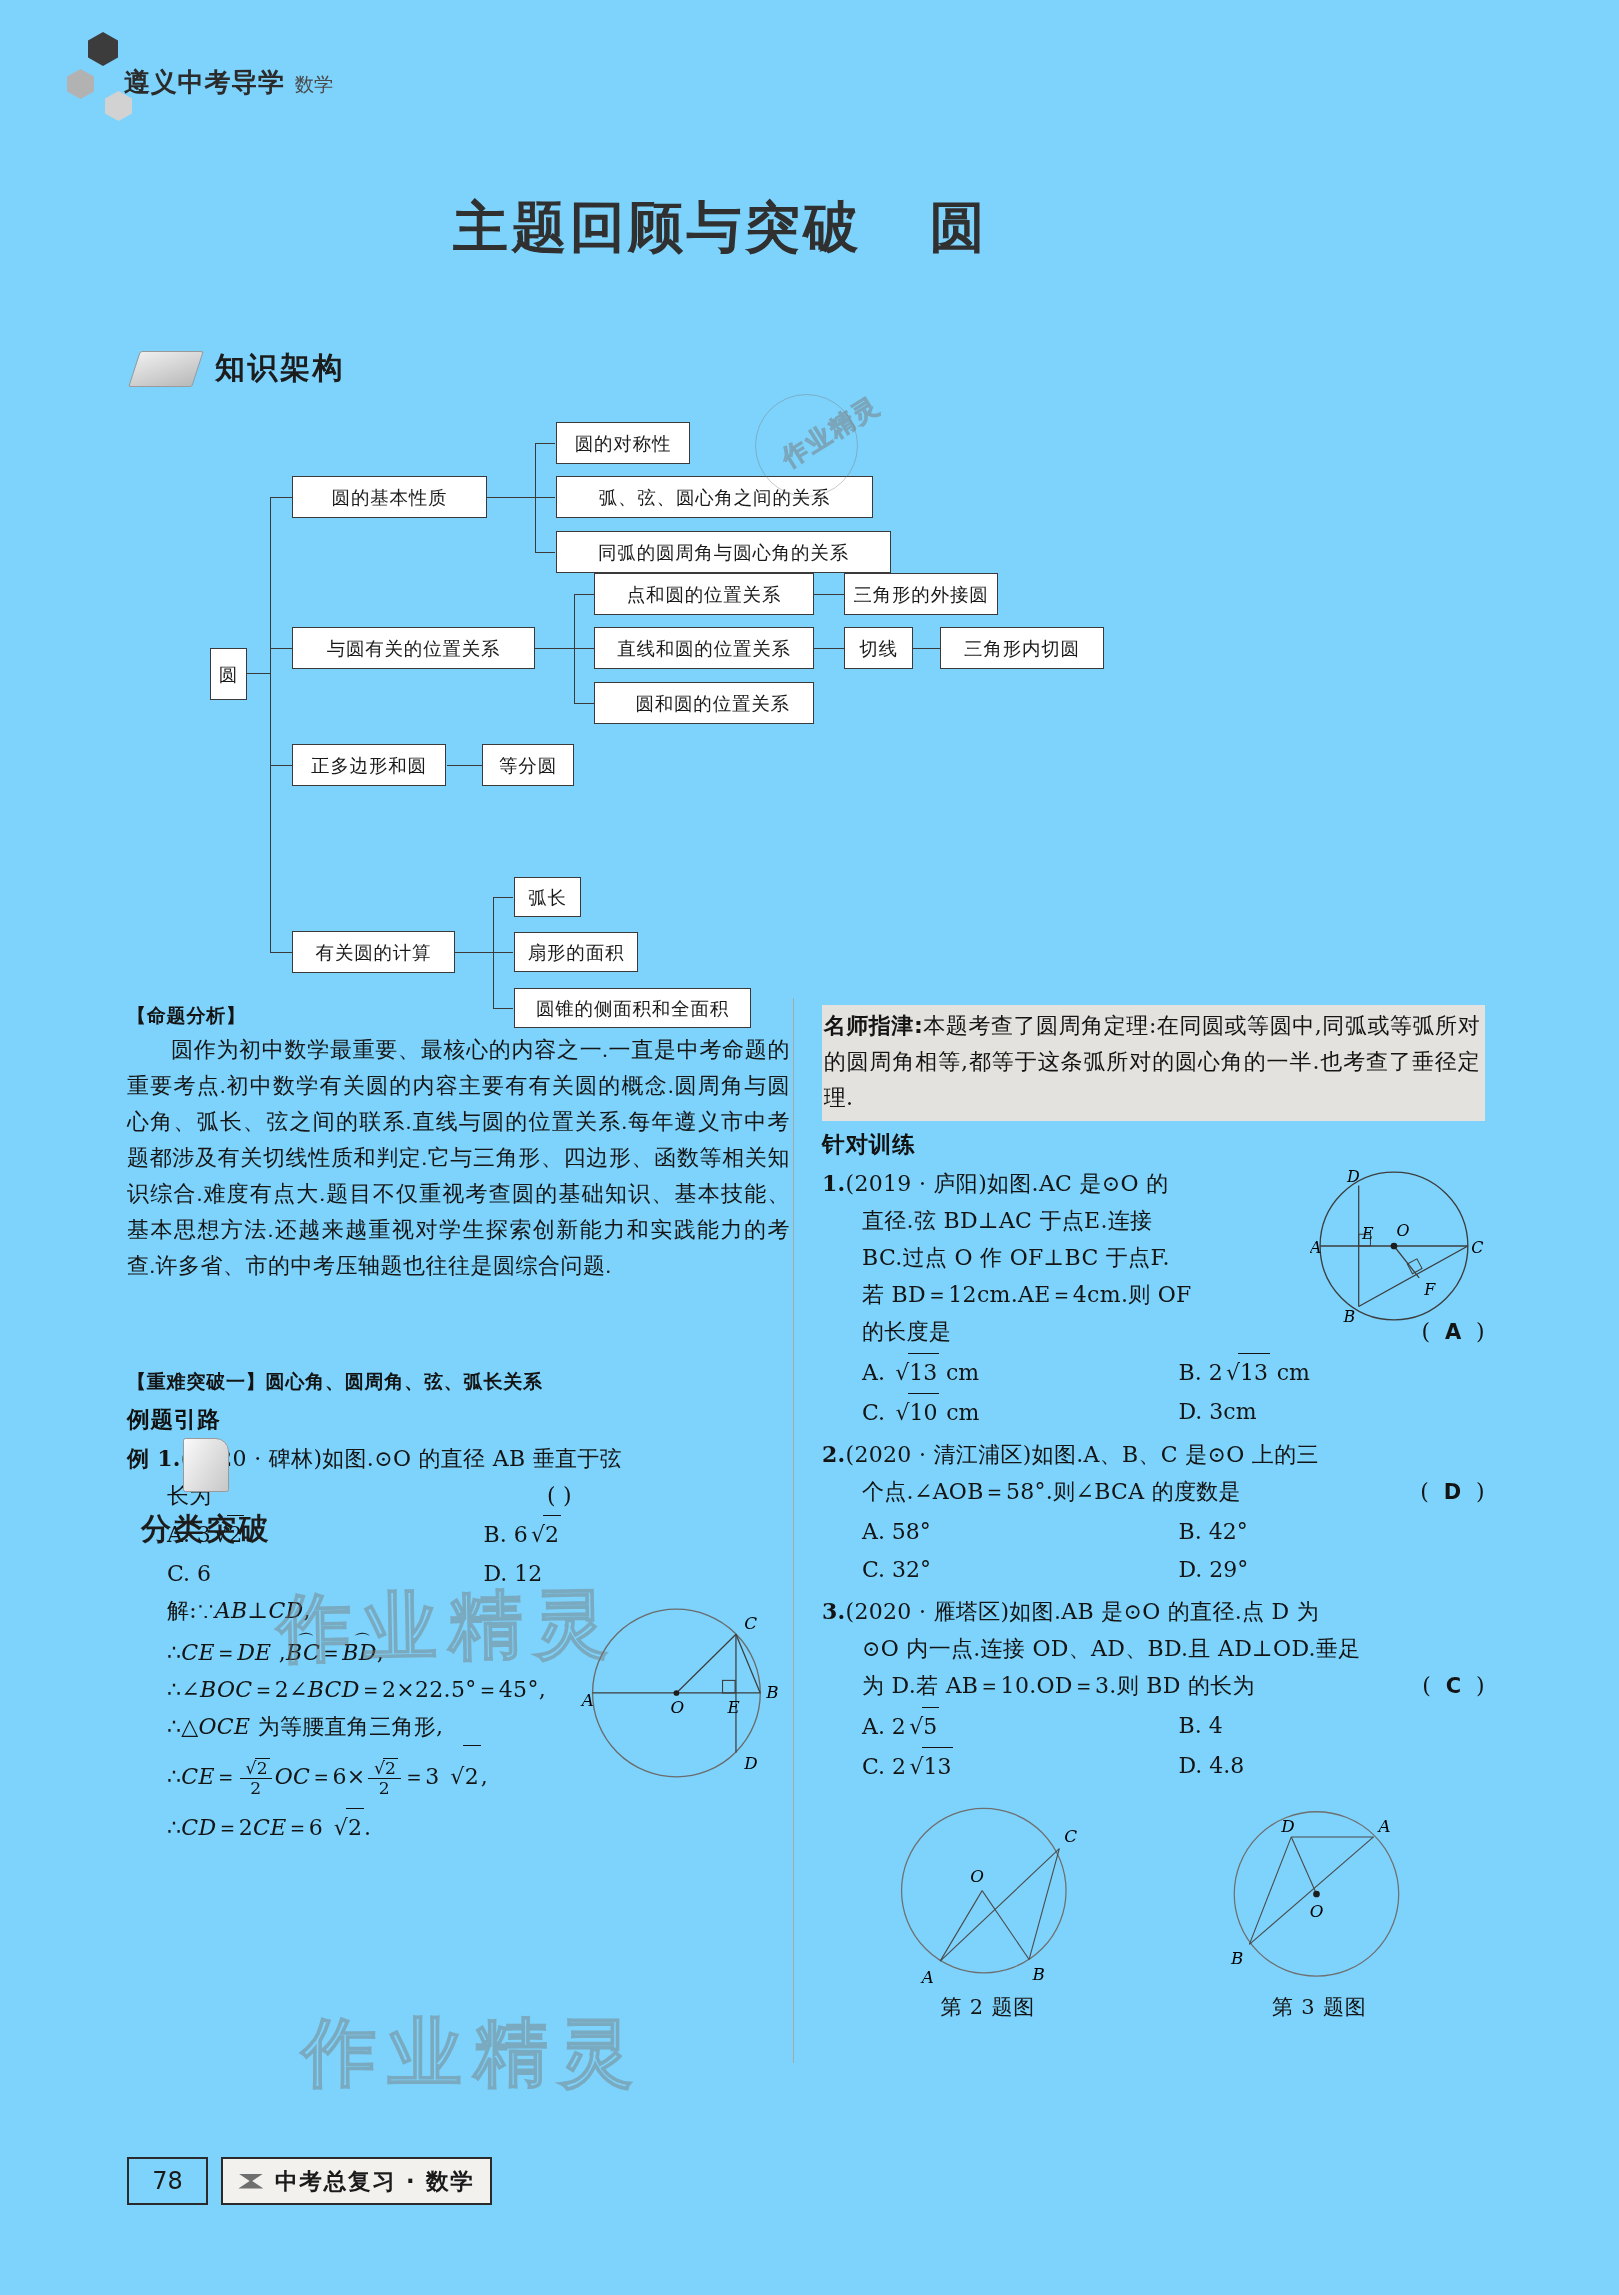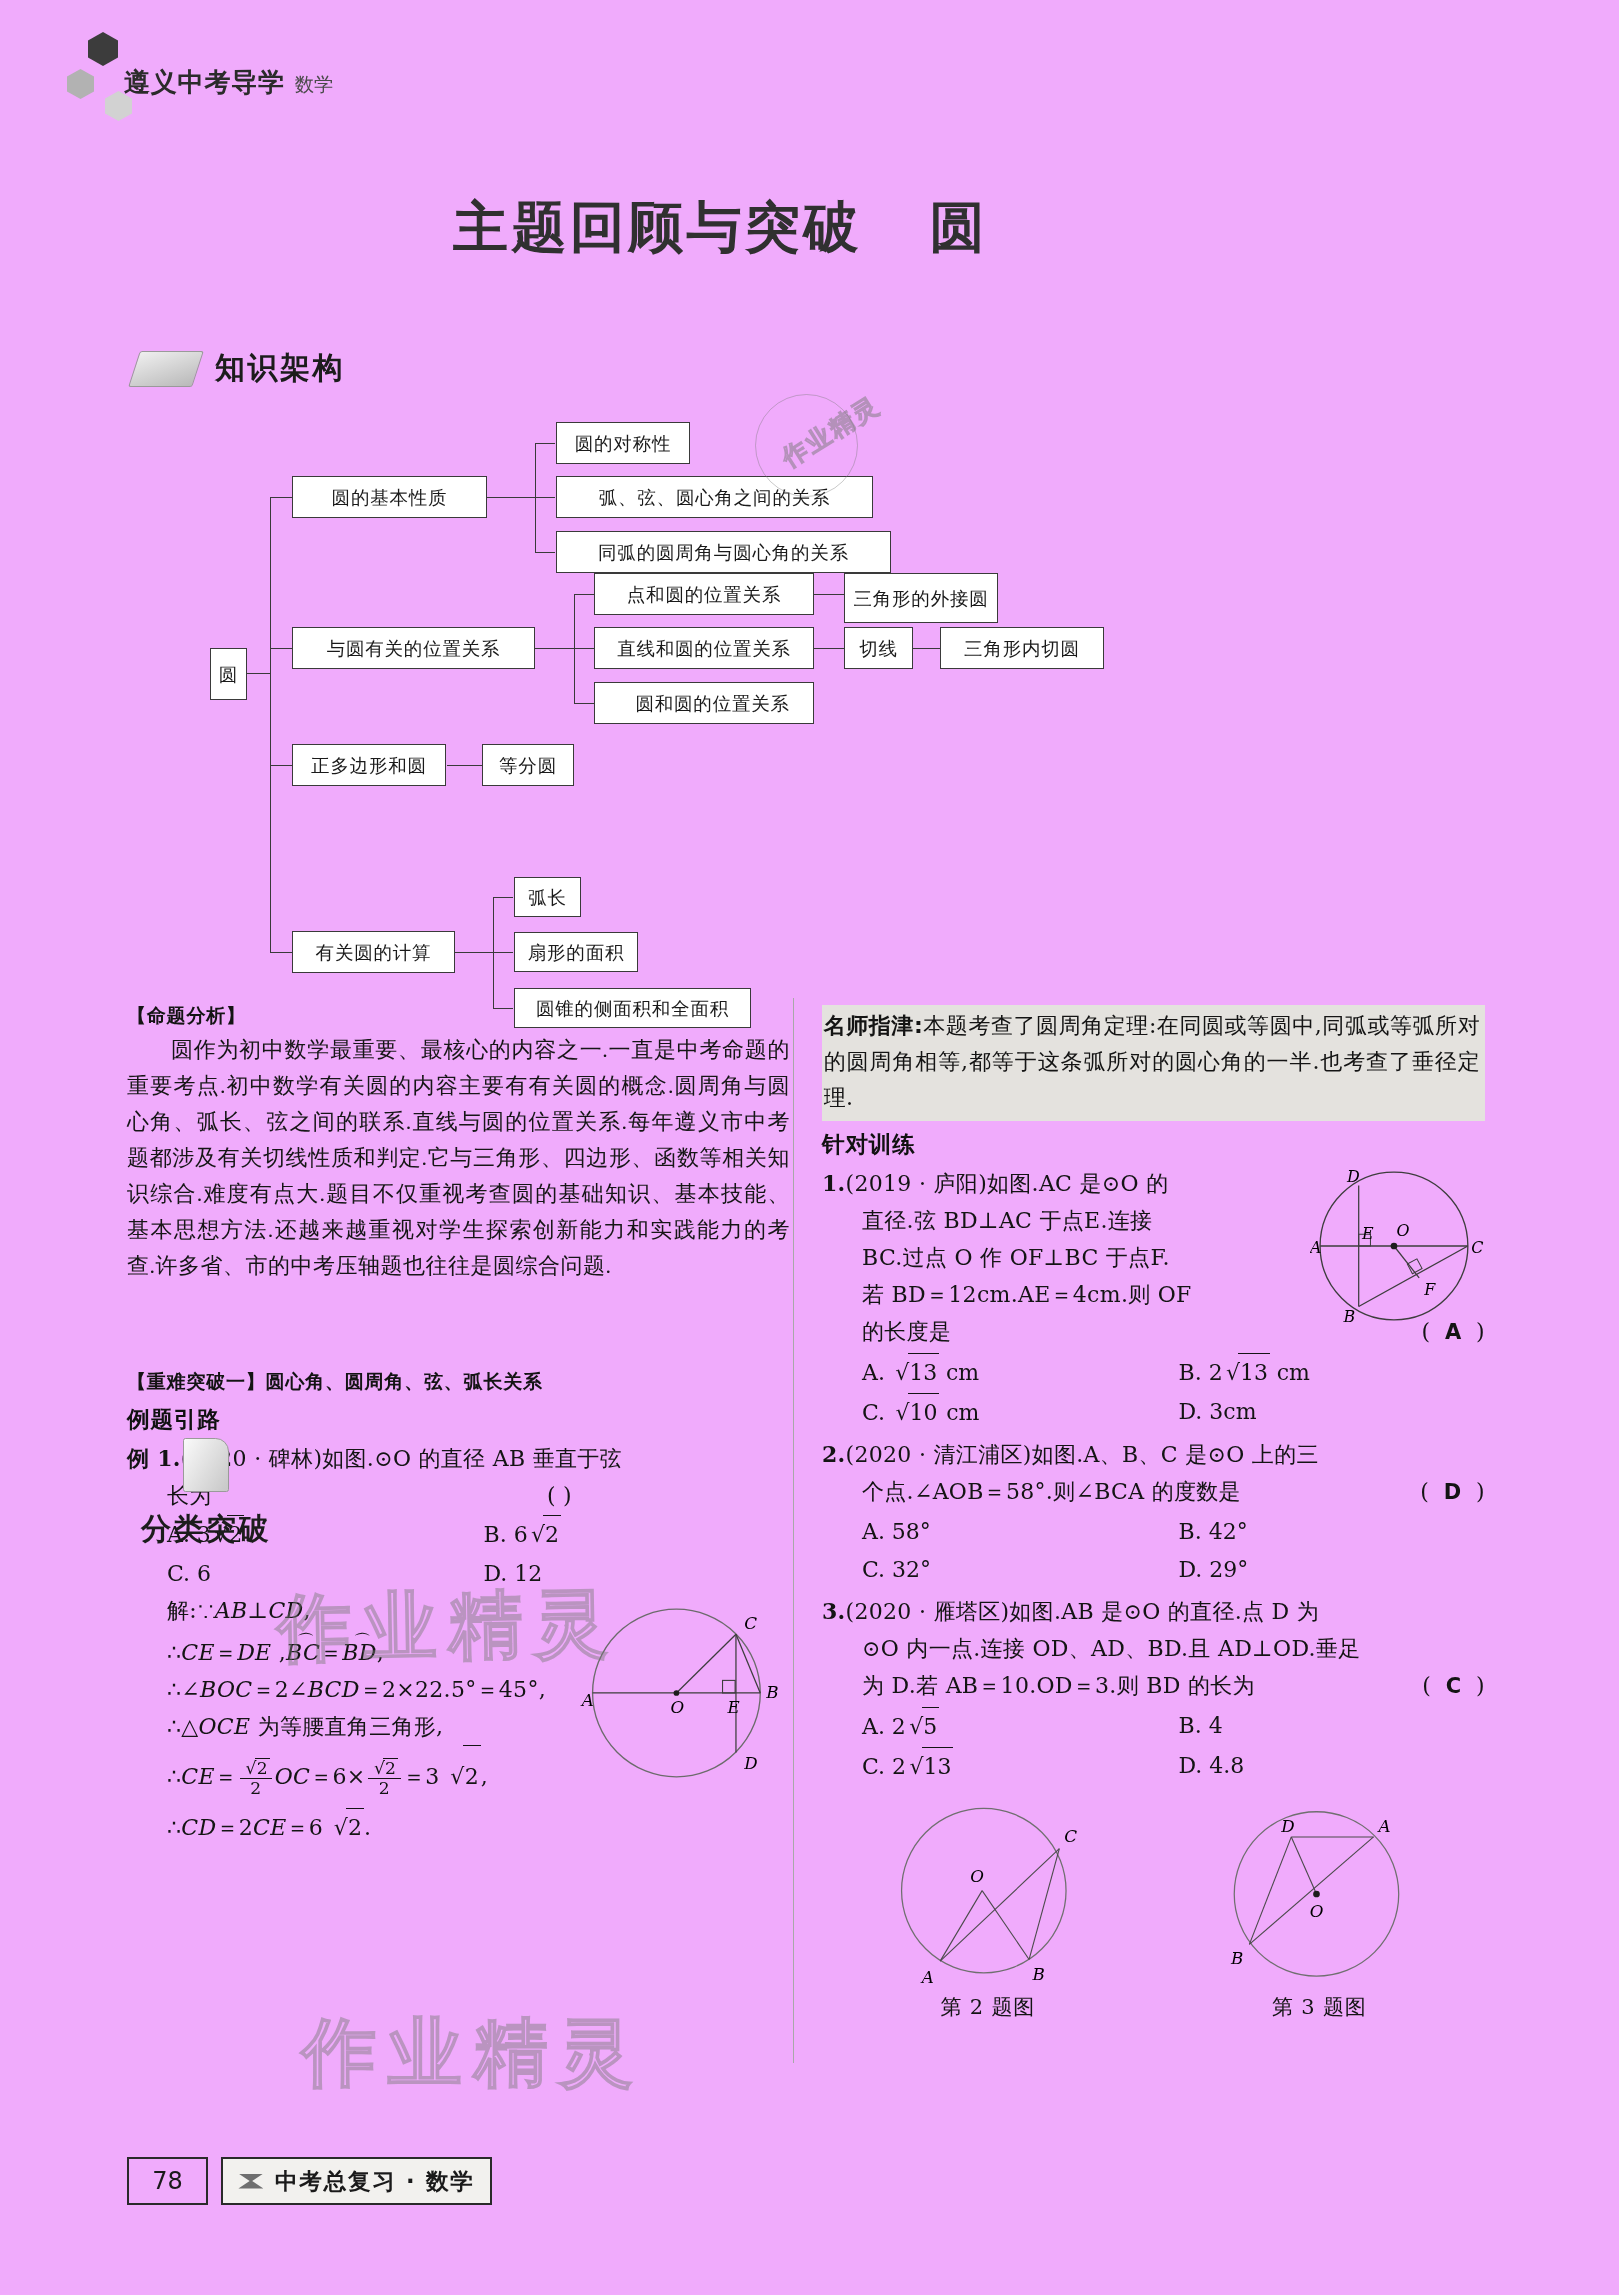--- a/index.html
+++ b/index.html
@@ -1,18 +1,18 @@
 <!DOCTYPE html>
 <html style="font-size:13.4px"><head>
 <meta charset="utf-8">
 <style>
   html,body{margin:0;padding:0;background:#8f8f8f;}
   body{font-family:"DejaVu Serif","Liberation Serif",serif;}
   #page{
-    position:relative;width:1620px;height:2295px;background:#f0abfc;
+    position:relative;width:1620px;height:2295px;background:#7dd3fc;
     overflow:hidden;
   }
   
   .hdr{position:absolute;left:124px;top:65px;display:flex;align-items:flex-end;gap:10px;}
   .hdr-title{font-family:"DejaVu Sans","Liberation Sans",sans-serif;font-weight:bold;font-size:26px;color:#2b2b2b;letter-spacing:0.8px;}
   .hdr-sub{font-family:"DejaVu Sans","Liberation Sans",sans-serif;font-size:19.3px;color:#4a4a4a;padding-bottom:1.7px;}
   .hexdot{position:absolute;width:30px;height:34px;clip-path:polygon(50% 0,100% 25%,100% 75%,50% 100%,0 75%,0 25%);}
   .hx1{left:88px;top:32px;background:#3c3c3c;}
   .hx2{left:67px;top:69px;background:#b2b2b2;width:27px;height:30px;}
   .hx3{left:105px;top:91px;background:#d2d2d2;width:27px;height:30px;}
@@ -149,21 +149,21 @@
     <div class="tbox" style="left:82px;top:216px;width:243px;height:42px;">与圆有关的位置关系</div>
     <div class="tline th" style="left:325px;top:237px;width:39px;"></div>
     <div class="tline tv" style="left:364px;top:183px;height:109px;"></div>
     <div class="tline th" style="left:364px;top:183px;width:20px;"></div>
     <div class="tline th" style="left:364px;top:237px;width:20px;"></div>
     <div class="tline th" style="left:364px;top:292px;width:20px;"></div>
     <div class="tbox" style="left:384px;top:162px;width:220px;height:42px;">点和圆的位置关系</div>
     <div class="tbox" style="left:384px;top:216px;width:220px;height:42px;">直线和圆的位置关系</div>
     <div class="tbox" style="left:384px;top:271px;width:220px;height:42px;padding-left:24px;">圆和圆的位置关系</div>
     <div class="tline th" style="left:604px;top:183px;width:30px;"></div>
-    <div class="tbox" style="left:634px;top:162px;width:154px;height:50px;">三角形的外接圆</div>
+    <div class="tbox" style="left:634px;top:162px;width:154px;height:42px;">三角形的外接圆</div>
     <div class="tline th" style="left:604px;top:237px;width:30px;"></div>
     <div class="tbox" style="left:634px;top:216px;width:69px;height:42px;">切线</div>
     <div class="tline th" style="left:703px;top:237px;width:27px;"></div>
     <div class="tbox" style="left:730px;top:216px;width:164px;height:42px;">三角形内切圆</div>
 
     <div class="tline th" style="left:60px;top:354px;width:22px;"></div>
     <div class="tbox" style="left:82px;top:333px;width:154px;height:42px;">正多边形和圆</div>
     <div class="tline th" style="left:237px;top:354px;width:35px;"></div>
     <div class="tbox" style="left:272px;top:333px;width:92px;height:42px;">等分圆</div>
 

